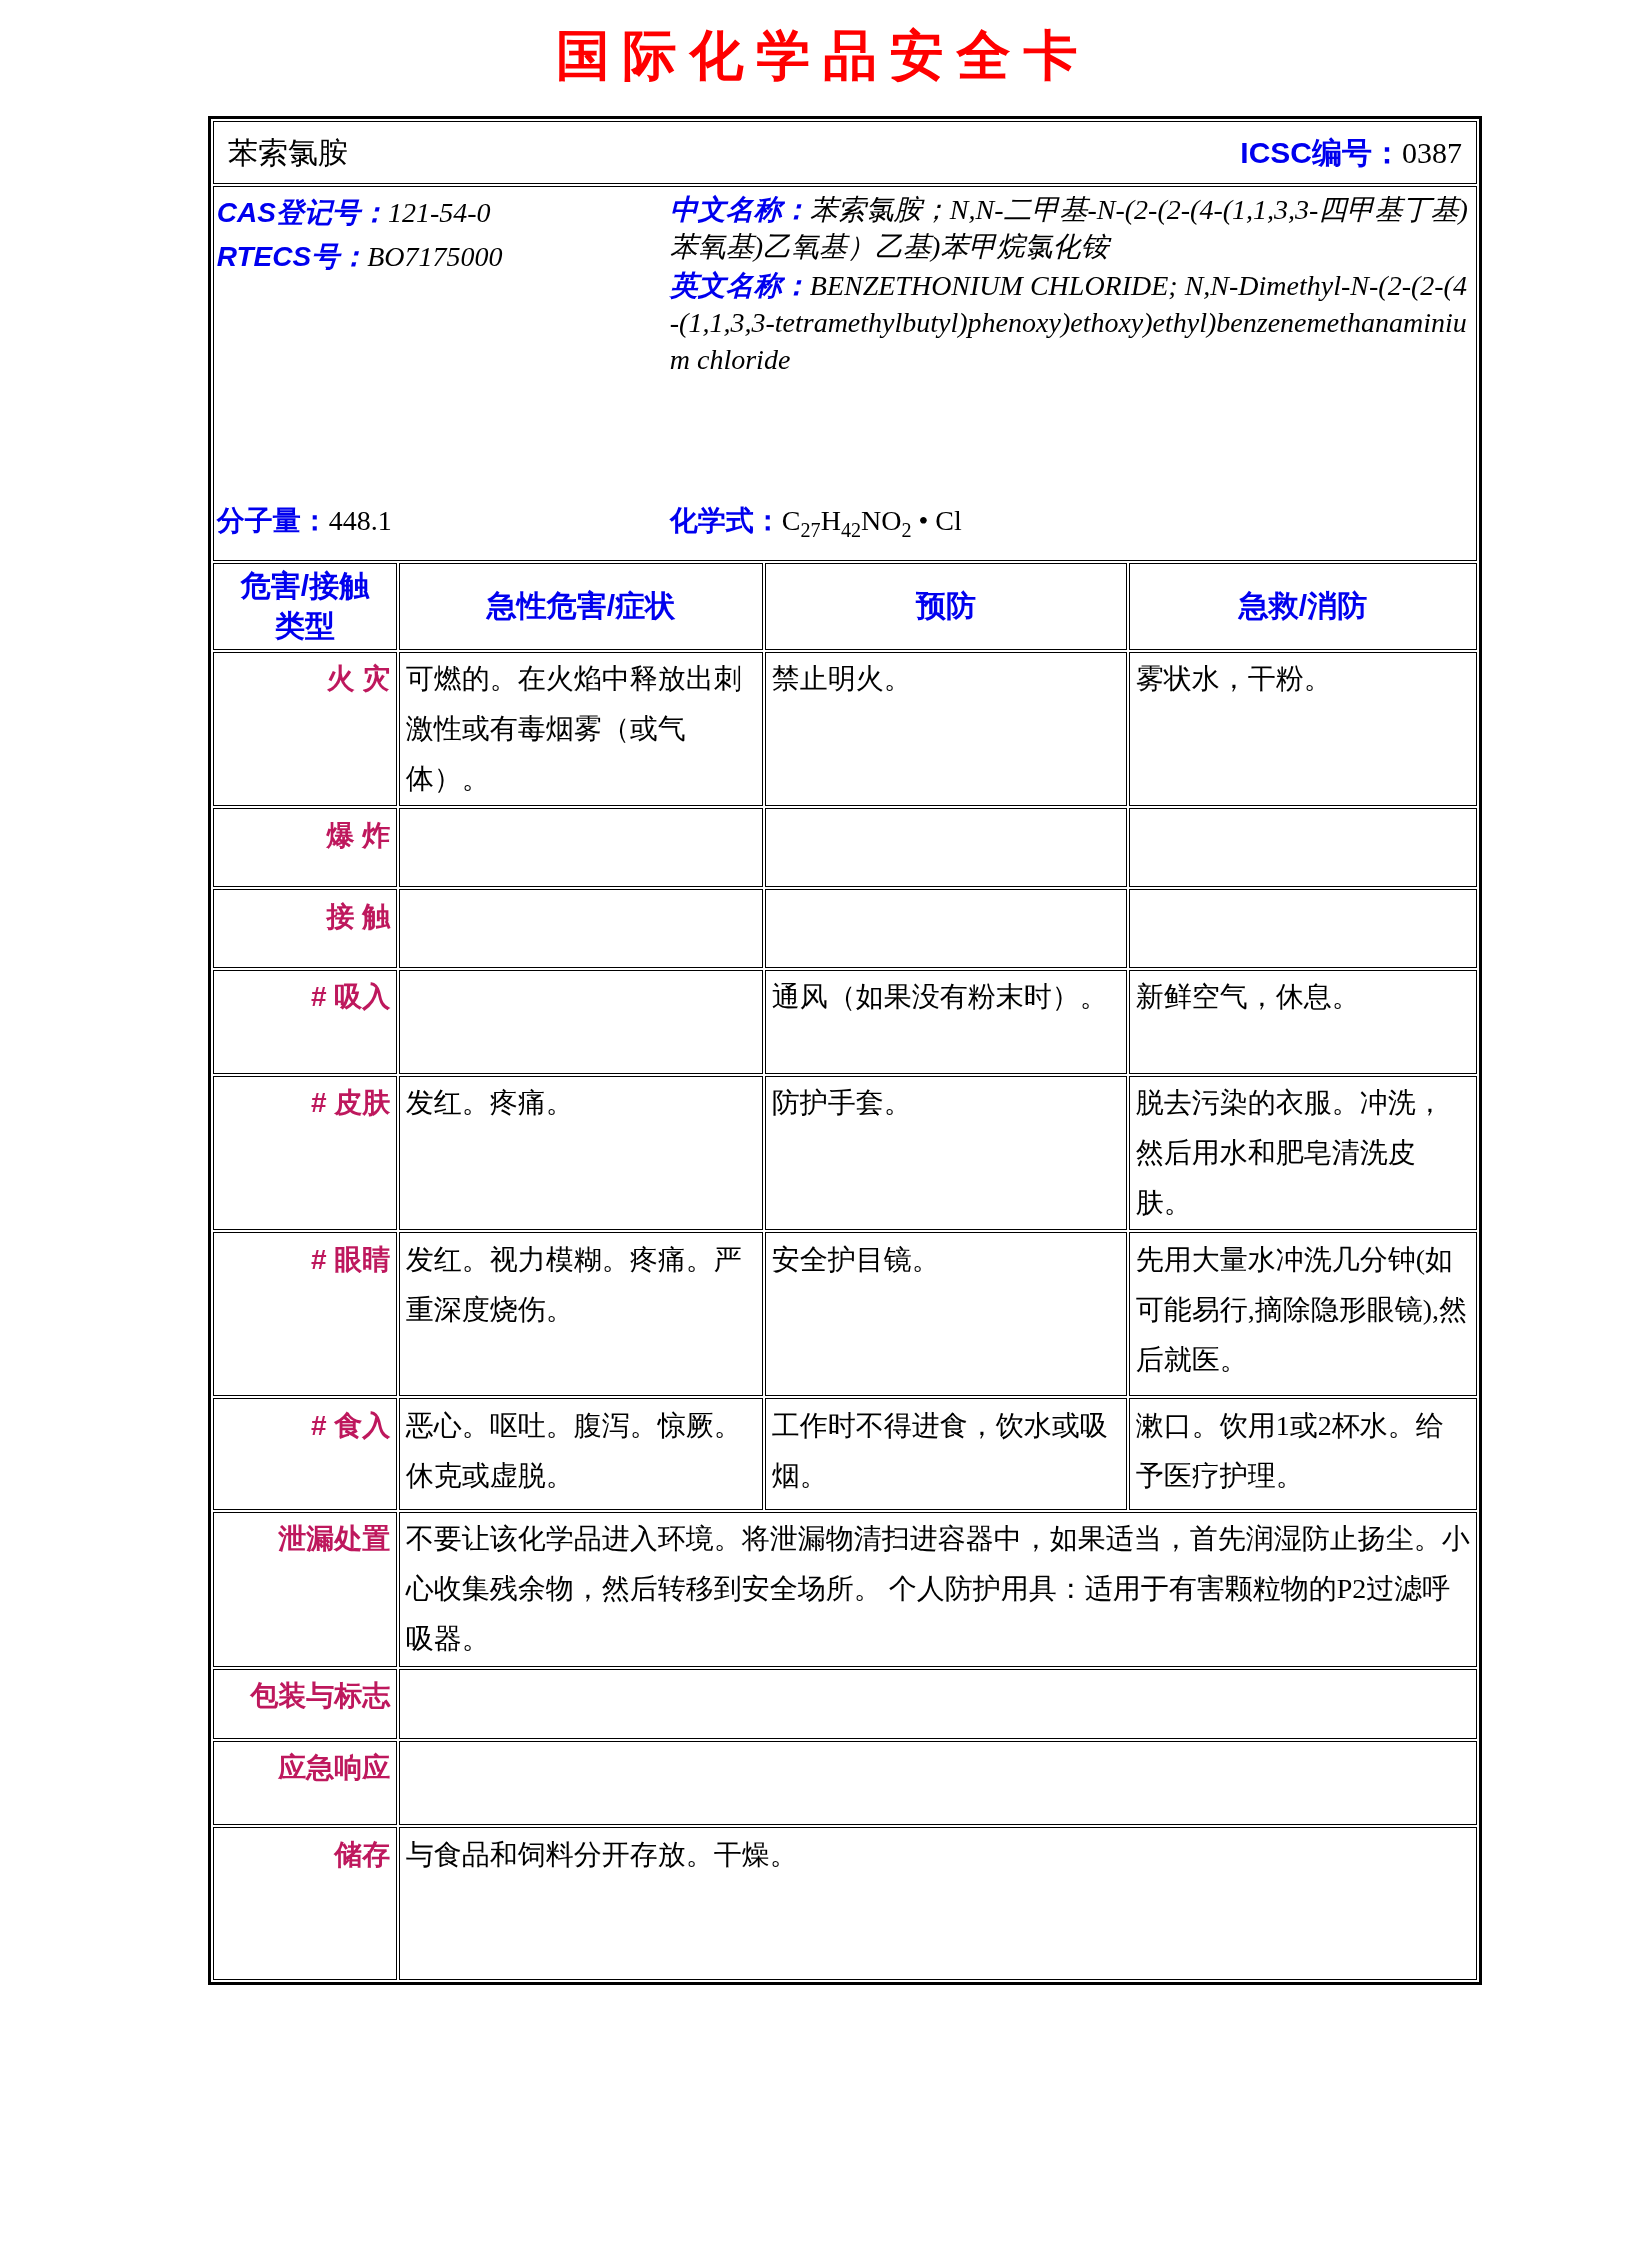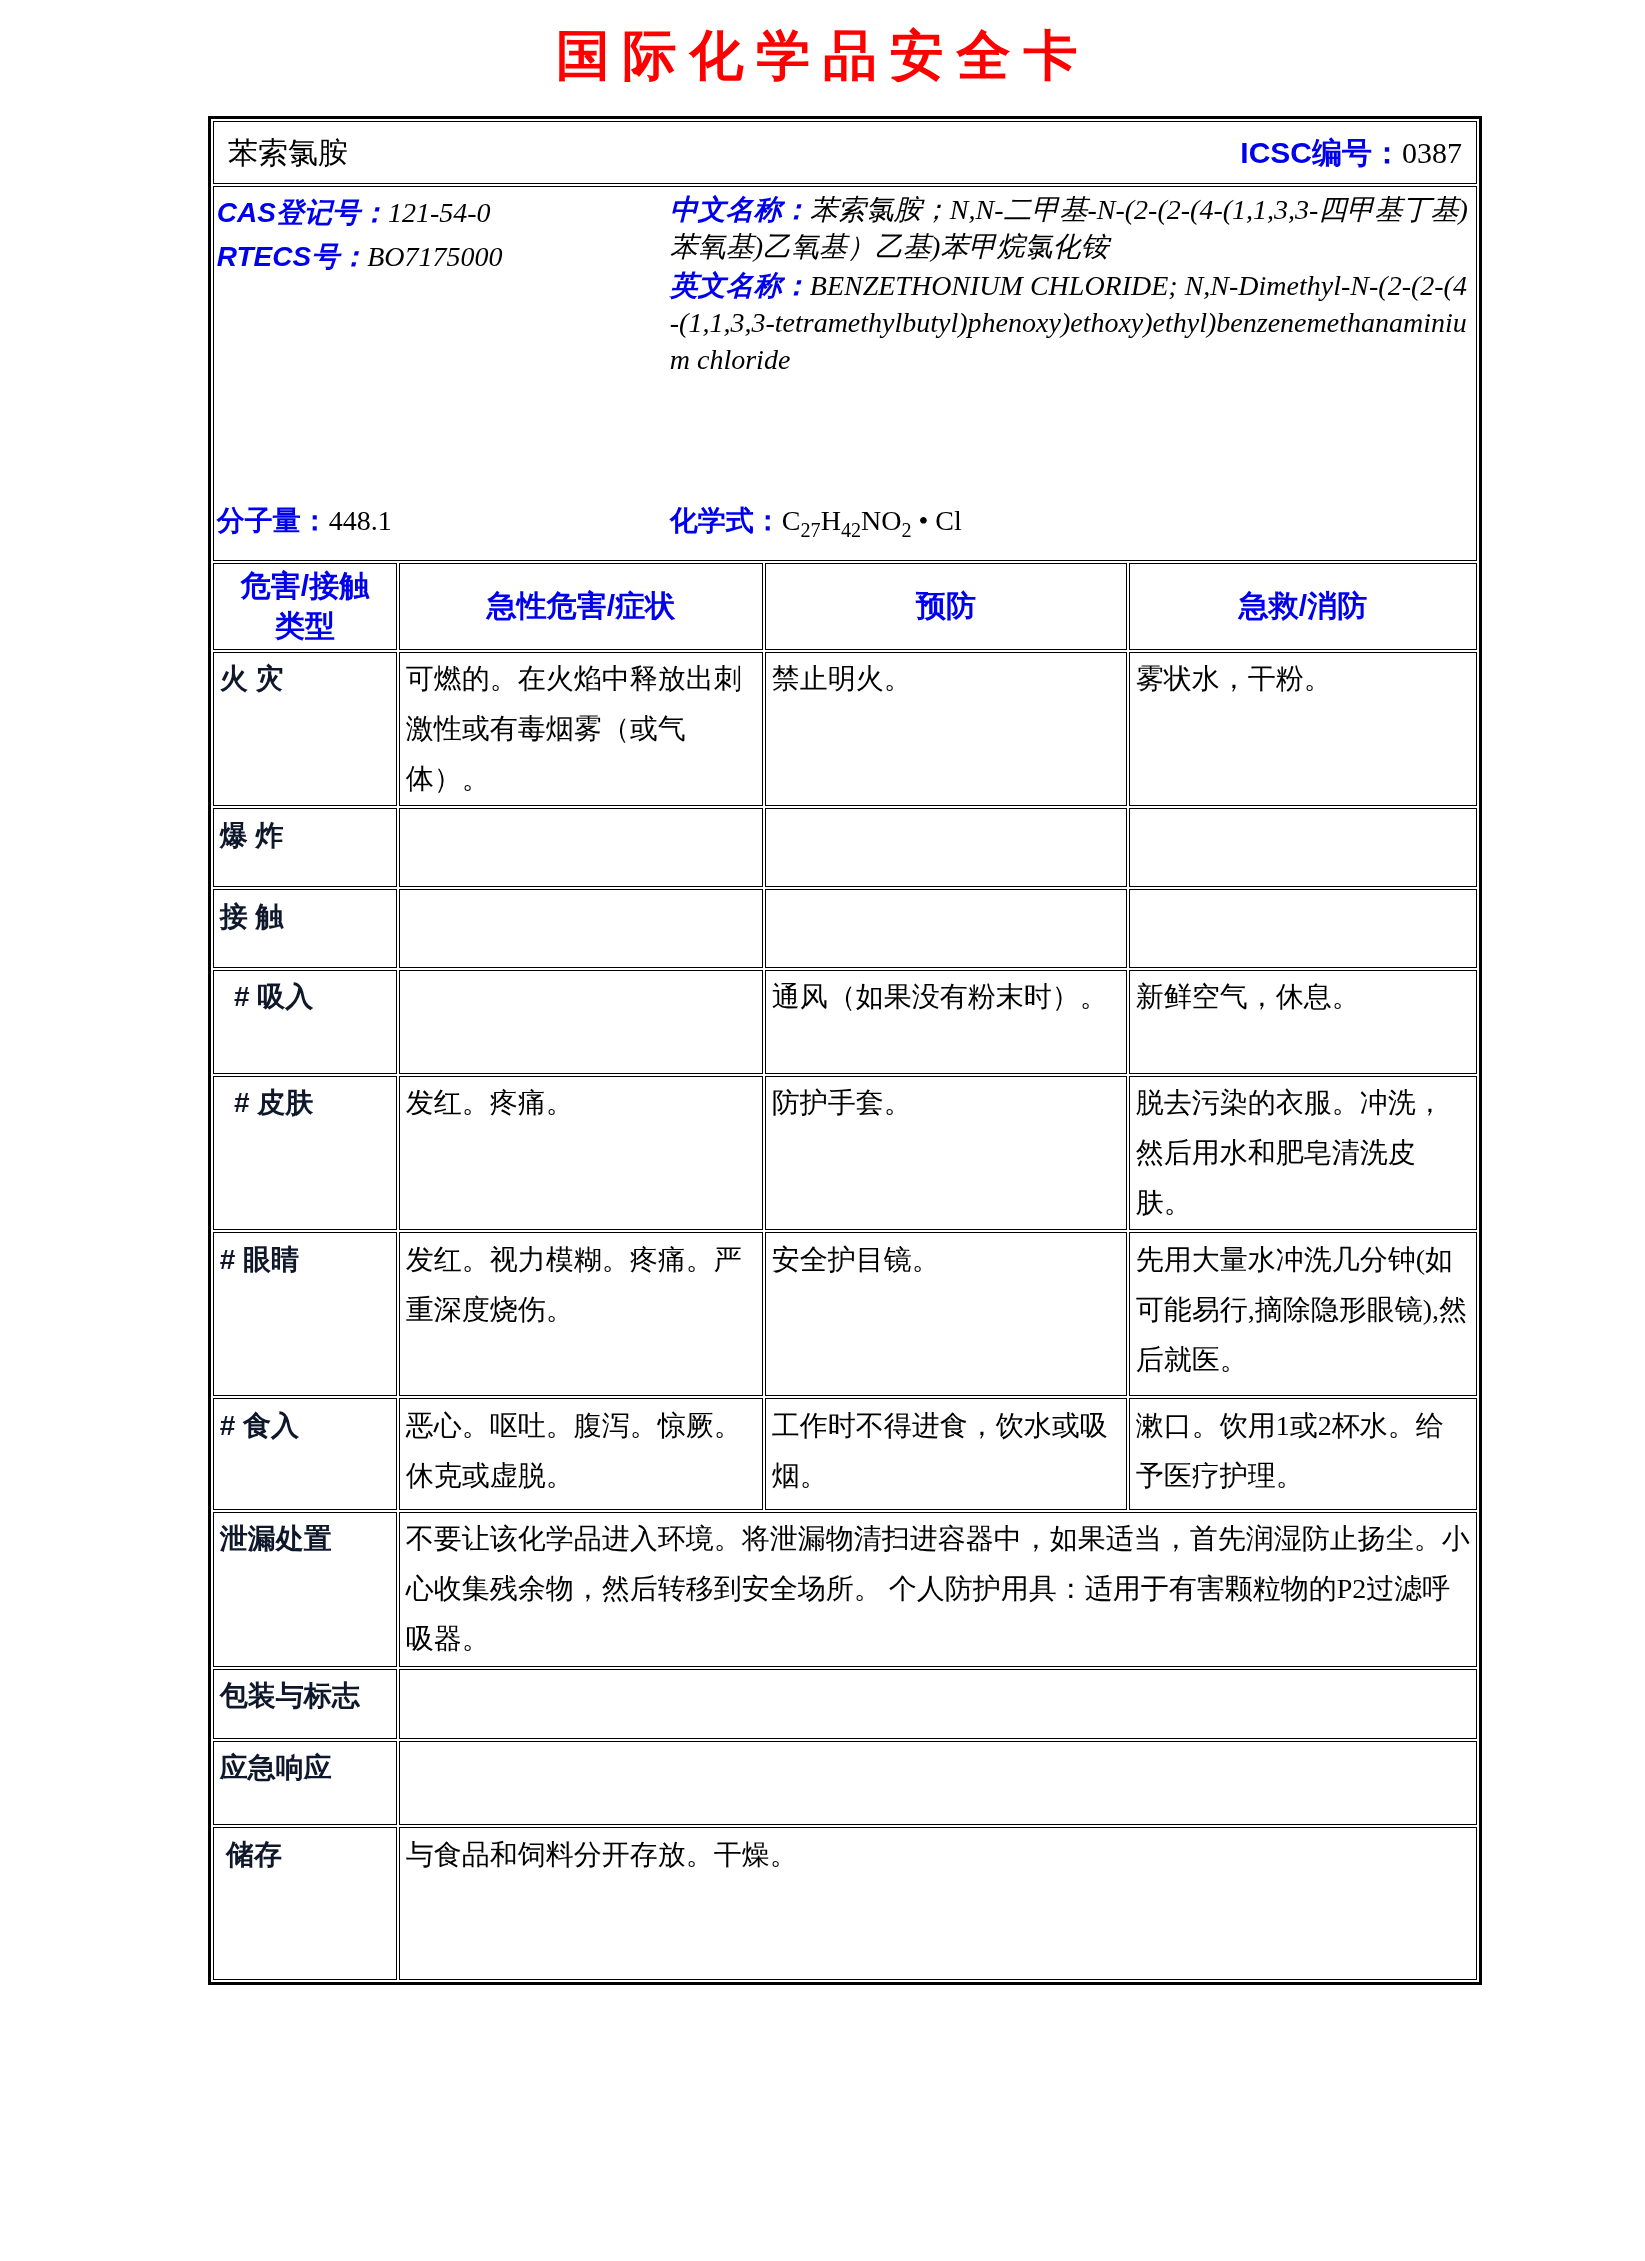--- a/index.html
+++ b/index.html
@@ -70,24 +70,24 @@
     text-align: center;
     color: #0000ee;
     font-weight: bold;
     font-family: "Liberation Sans", sans-serif;
     font-size: 30px;
     line-height: 1.35;
     white-space: pre-line;
   }
   
   td.row-label {
-    color: #0f172a;
+    color: #be185d;
     font-weight: bold;
     font-family: "Liberation Sans", sans-serif;
-    text-align: left;
+    text-align: right;
     vertical-align: middle;
     font-size: 28px;
     line-height: 1.3;
   }
   tr.r-fire  td.row-label { height: 146px; }
   tr.r-expl  td.row-label { height: 74px; }
   tr.r-cont  td.row-label { height: 74px; }
   tr.r-inh   td.row-label { height: 99px; padding-left: 20px; }
   tr.r-skin  td.row-label { height: 144px; padding-left: 20px; }
   tr.r-eye   td.row-label { height: 159px; }

